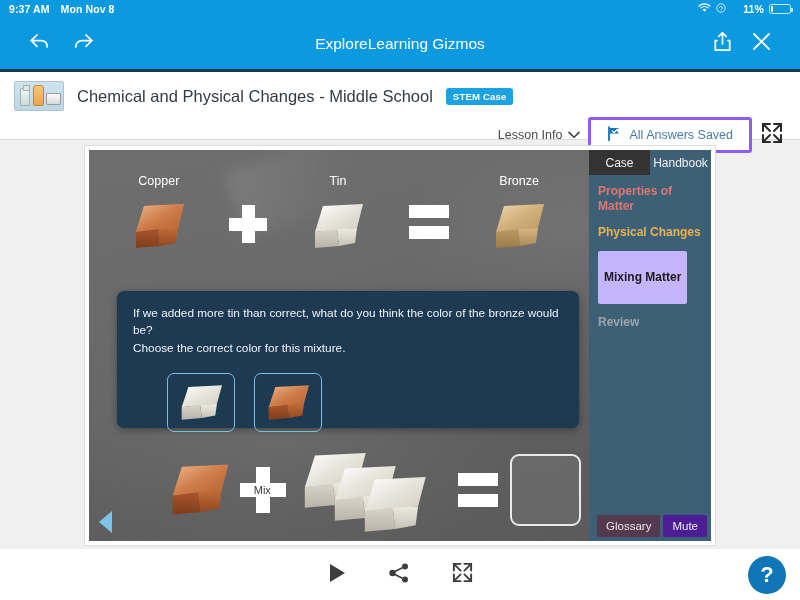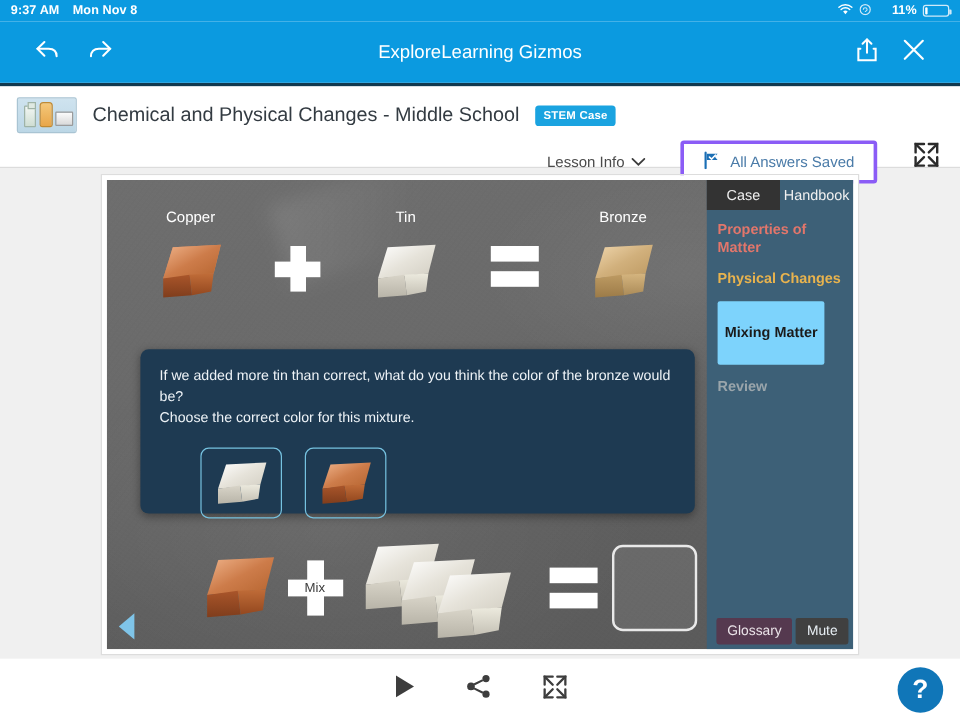--- a/index.html
+++ b/index.html
@@ -70,22 +70,22 @@
   .thumb .b2 { position:absolute; left:18px; bottom:4px; width:11px; height:21px;
     background: linear-gradient(#f5c87a,#e8a64a); border:1px solid #c08a33; border-radius:3px 3px 2px 2px; }
   .thumb .b3 { position:absolute; left:31px; bottom:5px; width:15px; height:12px;
     background: linear-gradient(#fbfbfb,#d9d9d9); border:1px solid #9b9b9b; border-radius:1px; }
   .lh-title { font-size: 16.5px; color: #333b42; }
   .stem-badge {
     background: #1aa3e0; color: #fff; font-size: 9.5px; font-weight: bold;
     padding: 3px 7px; border-radius: 3px; letter-spacing: .2px;
   }
   .lh-row2 {
-    display: flex; justify-content: flex-end;
-    gap: 29px; margin-top: 6px; padding-right: 2px;
+    display: flex; align-items: center; justify-content: flex-end;
+    gap: 8px; margin-top: 6px; padding-right: 2px;
   }
   .lesson-info {
     font-size: 12.5px; color: #4a4a4a; display: flex; align-items: center; gap: 6px;
   }
   .saved-btn {
     border: 3px solid #8b5cf6; background: #fff; border-radius: 3px;
     padding: 6px 16px; font-size: 12.5px; color: #4a7ba8;
     display: flex; align-items: center; gap: 8px; min-width: 150px;
     justify-content: center;
   }
@@ -188,33 +188,33 @@
   .tabs { display: flex; height: 25px; }
   .tab {
     flex: 1; display: flex; align-items: center; justify-content: center;
     font-size: 12px; color: #f0f0f0;
   }
   .tab.inactive { background: #333333; }
   .tab.active { background: #3d6077; }
   .nav-list { padding: 9px 8px 0 9px; }
   .nav-item { font-size: 12px; font-weight: bold; line-height: 1.26; margin-bottom: 11px; }
   .nav-item.current {
-    background: #7dd3fc; color: #1b1b1b; display: inline-block;
+    background: #c4b5fd; color: #1b1b1b; display: inline-block;
     padding: 19px 6px; border-radius: 2px; font-weight: bold;
   }
   .side-bottom {
     position: absolute; left: 0; right: 0; bottom: 4px;
     display: flex; gap: 3px; padding: 0 4px; justify-content: flex-end;
   }
   .glossary-btn {
     background: #55394f; color: #eae3e8; font-size: 11.5px;
     padding: 5px 9px; border-radius: 2px;
   }
   .mute-btn {
-    background: #404040; color: #e7eef3; font-size: 11.5px;
+    background: #4c1d95; color: #e7eef3; font-size: 11.5px;
     padding: 5px 9px; border-radius: 2px;
   }
 
   
   .bottombar {
     height: 51px; background: #ffffff; position: relative;
     display: flex; align-items: center; justify-content: center; gap: 41px;
   }
   .bottombar .tb-ico { color: #3d3d3d; }
   .help-btn {

